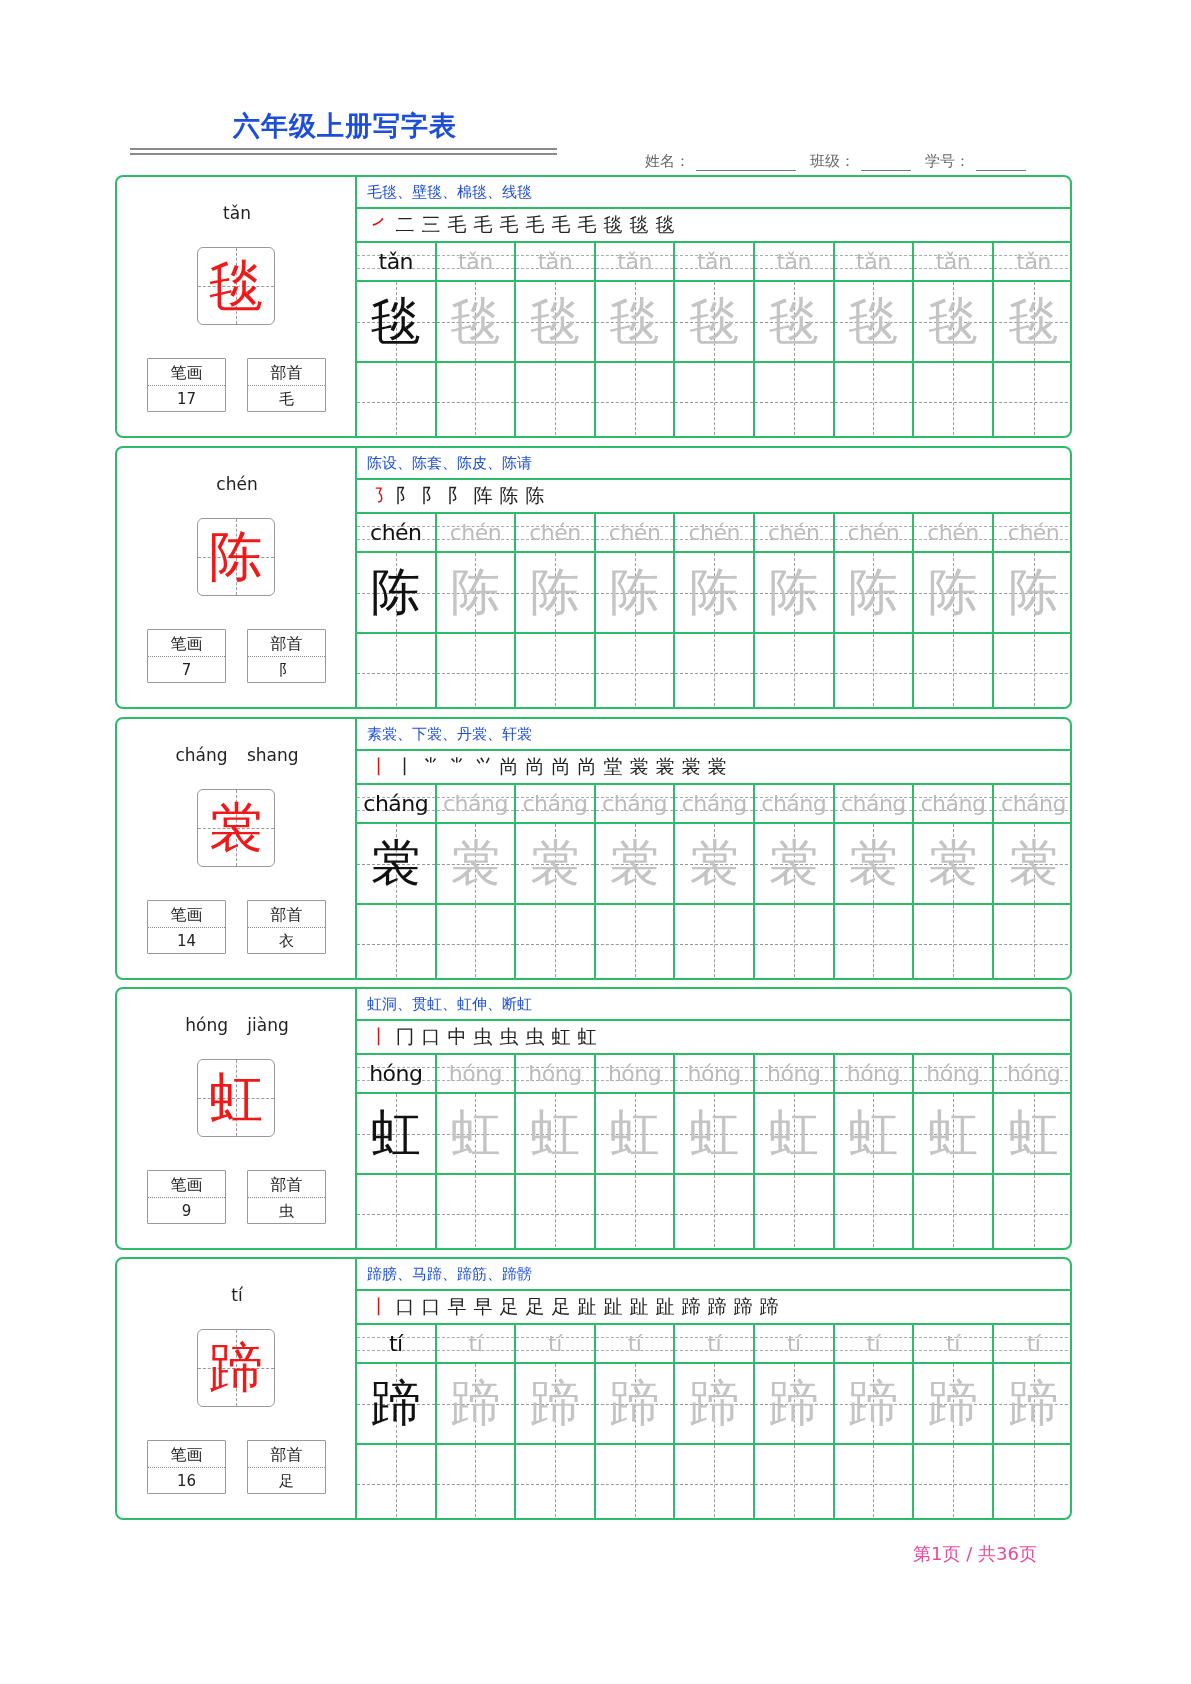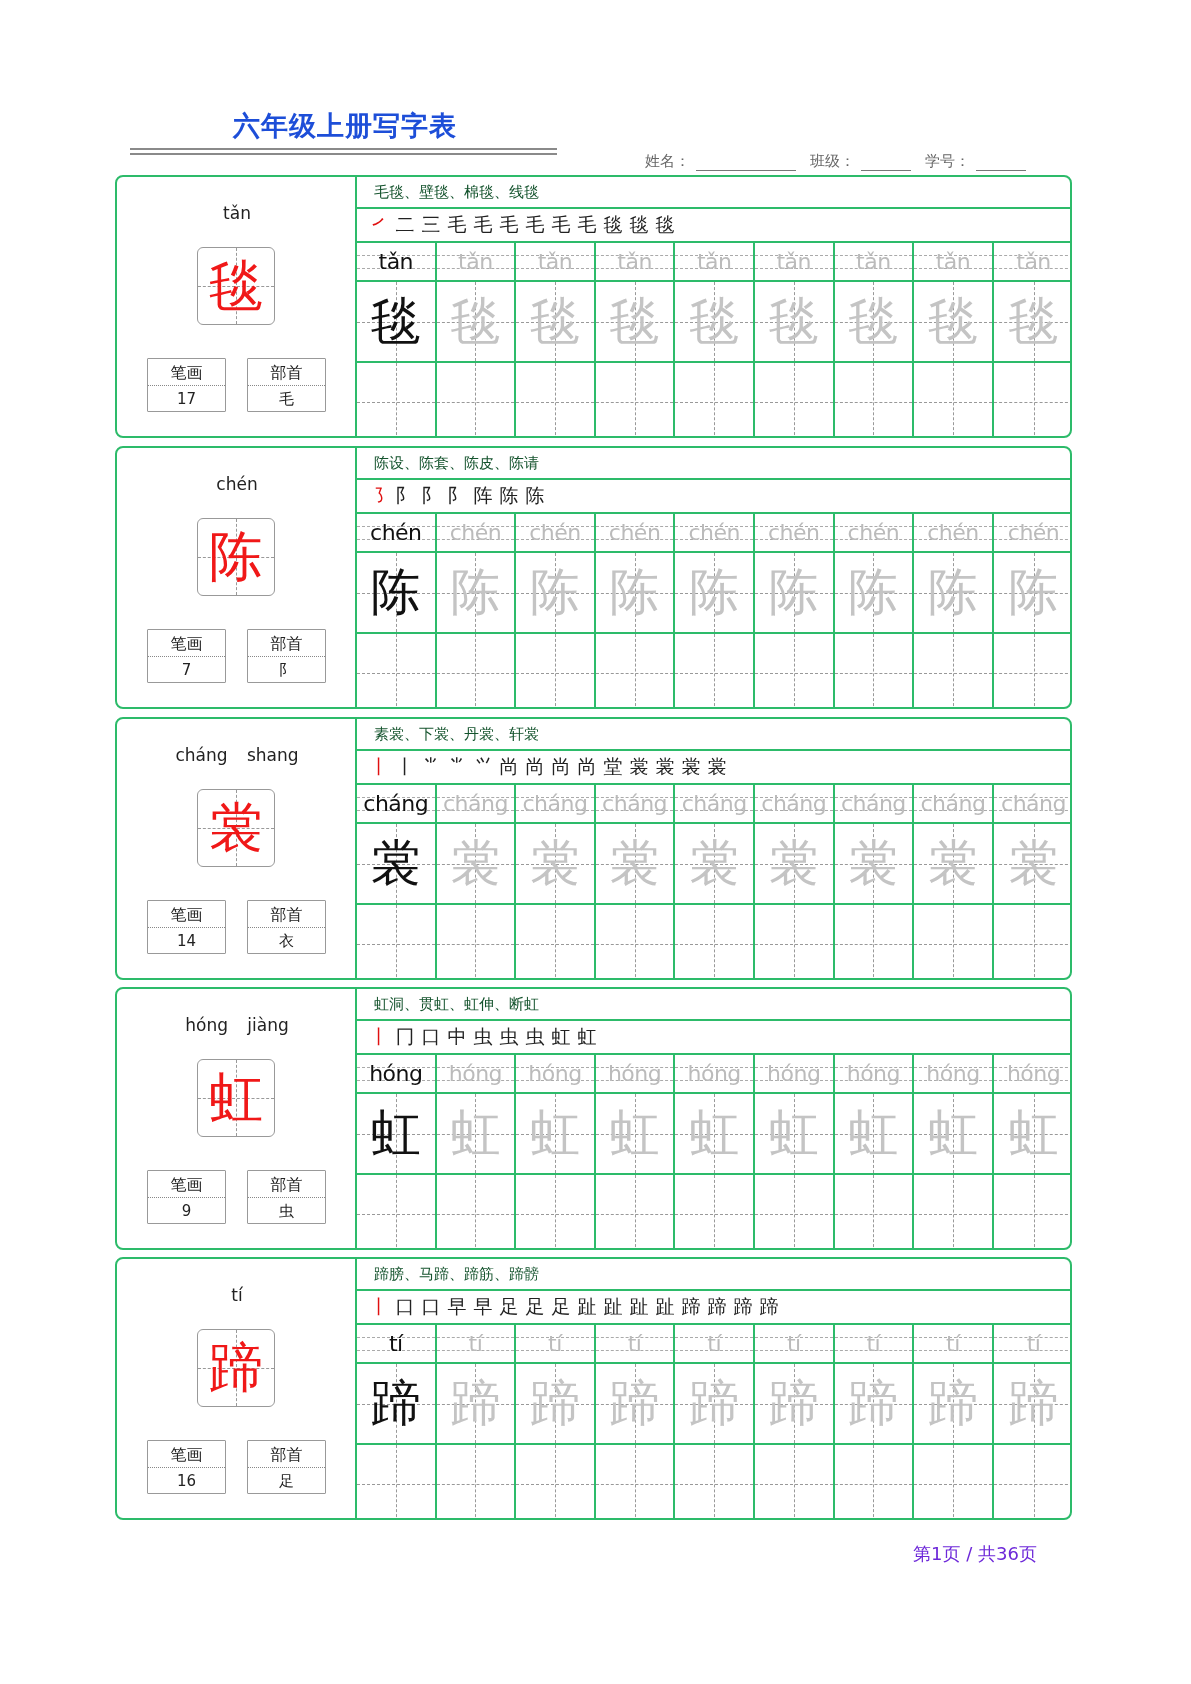--- a/index.html
+++ b/index.html
@@ -30,21 +30,21 @@
               align-items: center; justify-content: center; font-family: "DejaVu Serif", serif;
               font-size: 54px; color: #f01818; }
   .info-box { position: absolute; top: 181px; width: 79px; height: 54px; border: 1.5px solid #999;
               border-radius: 1px; box-sizing: border-box; text-align: center; }
   .info-box.strokes { left: 30px; } .info-box.radical { left: 130px; }
   .info-label { height: 26px; line-height: 27px; font-size: 16px; color: #222; border-bottom: 1px dotted #888; }
   .info-value { height: 26px; line-height: 26px; font-size: 15px; color: #222; }
 
   .right-panel { position: absolute; left: 240px; top: 0; right: 0; height: 100%; }
   .words-row { position: absolute; left: 0; right: 0; top: 0; height: 32px; border-bottom: 2px solid #2dbb6a;
-               box-sizing: border-box; font-size: 15px; line-height: 31px; padding-left: 17px; color: #14532d; }
+               box-sizing: border-box; font-size: 15px; line-height: 31px; padding-left: 10px; color: #1d4ed8; }
   .strokes-row { position: absolute; left: 0; right: 0; top: 32px; height: 34px; border-bottom: 2px solid #2dbb6a;
                  box-sizing: border-box; padding-left: 10px; display: flex; align-items: center; gap: 2px;
                  font-family: "DejaVu Serif", serif; font-size: 19px; color: #222; }
   .strokes-row span.step { display: inline-block; min-width: 24px; text-align: center; }
   .strokes-row span.step.first { color: #e01010; }
   .grid { position: absolute; left: 0; right: 0; top: 66px; bottom: 0; }
   .grid-row { position: absolute; left: 0; right: 0; display: flex; box-sizing: border-box; }
   .pinyin-row { top: 0; height: 39px; border-bottom: 2px solid #2dbb6a; }
   .char-row { top: 39px; height: 81px; border-bottom: 2px solid #2dbb6a; }
   .empty-row { top: 120px; height: 77px; }
@@ -55,21 +55,21 @@
   .char-row .cell::before, .empty-row .cell::before { content: ""; position: absolute; left: 0; right: 0; top: 50%; border-top: 1px dashed #999; }
   .char-row .cell::after, .empty-row .cell::after { content: ""; position: absolute; top: 0; bottom: 0; left: 50%; border-left: 1px dashed #999; }
   .cell-text { position: absolute; left: 0; right: 0; top: 0; bottom: 0; display: flex;
                align-items: center; justify-content: center; z-index: 1; }
   .pinyin-row .cell-text { font-size: 22px; color: #bbb; white-space: nowrap; letter-spacing: -0.5px; }
   .pinyin-row .cell.model .cell-text { color: #111; }
   .char-row .cell-text { font-family: "DejaVu Serif", serif; font-size: 50px; color: #c4c4c4; }
   .char-row .cell.model .cell-text { color: #111; }
 
   .footer { position: absolute; left: 880px; top: 1542px; width: 190px; text-align: center;
-            font-size: 18px; color: #6d28d9; }
+            font-size: 18px; color: #ec4899; }
 </style>
 </head>
 <body>
 
 <div class="title">六年级上册写字表</div>
 <div class="title-rule rule1"></div>
 <div class="title-rule rule2"></div>
 
 <div class="student-info">
   <div class="field">

